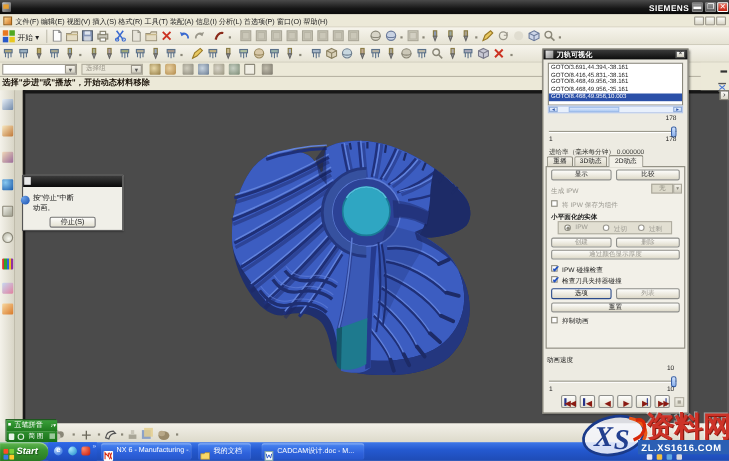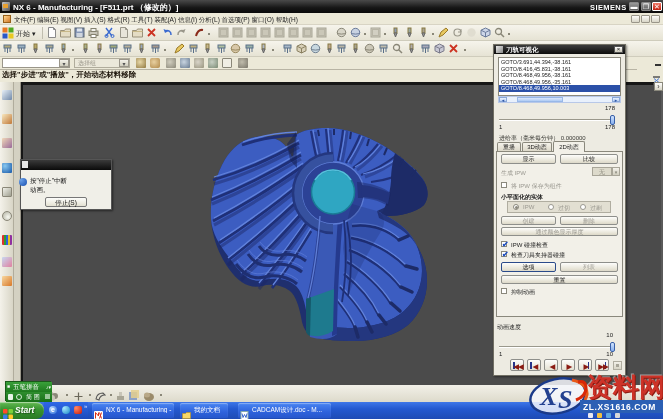--- a/index.html
+++ b/index.html
@@ -30,21 +30,20 @@
 #bottomtb{left:0;top:385px;width:663px;height:17px;background:linear-gradient(#F2F0E8,#DDDACB)}
 
 #taskbar{left:0;top:402px;width:663px;height:17px;background:linear-gradient(#3E77E8,#2459D0 40%,#1E4BB5)}
 </style></head>
 <body>
 <div id="root">
   <div class="abs" id="titlebar"></div>
   <div class="abs" style="left:2px;top:2px;width:8px;height:9px;background:linear-gradient(135deg,#c8c8c8,#555);border-radius:1px;z-index:2">
       <span style="position:absolute;left:1px;top:2px;width:5px;height:4px;background:#e8a030"></span>
     </div>
-  <div class="abs" id="titletext">NX 6 - Manufacturing - [F511.prt （修改的）]</div>
   <div class="abs" id="siemens">SIEMENS</div>
   <div class="abs wbtn" style="left:629px">▬</div>
   <div class="abs wbtn" style="left:641px">❐</div>
   <div class="abs wbtn" style="left:652px;background:linear-gradient(#f07a6a,#c22010);border-color:#fff">✕</div>
   <div class="abs" id="menubar">
       <span style="position:absolute;left:3px;top:2px;width:8px;height:8px;background:linear-gradient(135deg,#ffd890,#d07828);border:1px solid #986018"></span>
       <span style="position:absolute;left:14px;top:2.5px;white-space:nowrap;font-size:6.5px">文件(F) 编辑(E) 视图(V) 插入(S) 格式(R) 工具(T) 装配(A) 信息(I) 分析(L) 首选项(P) 窗口(O) 帮助(H)</span>
     </div>
   <div class="abs mwbtn" style="left:631px;top:15px"></div>
   <div class="abs mwbtn" style="left:641px;top:15px"></div>

